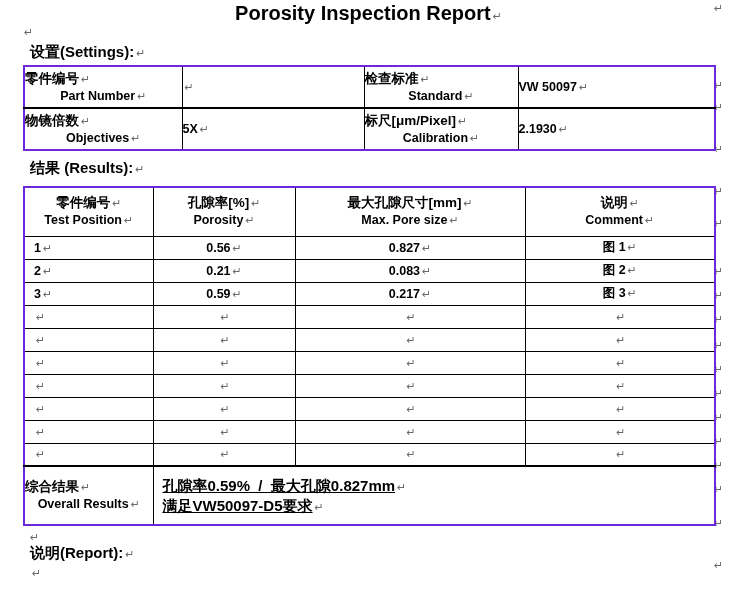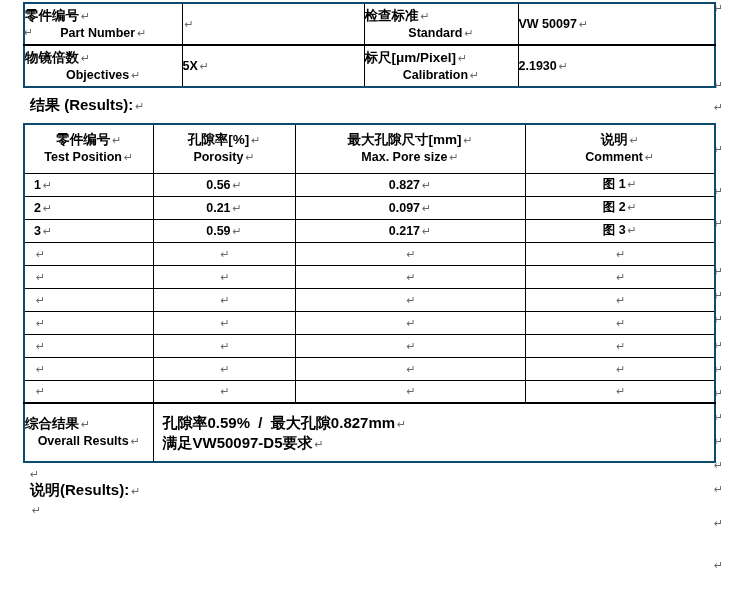--- a/index.html
+++ b/index.html
@@ -49,40 +49,40 @@
   .heading { font-size: 15px; font-weight: bold; padding-left: 7px; line-height: 22px; }
   .heading-settings { margin-top: 14px; }
   .heading-results { margin-top: 6px; }
   .heading-comment { line-height: 20px; }
 
   
   table.t {
     border-collapse: collapse;
     table-layout: fixed;
     width: 691px;
-    border: 2px solid #0c4a6e;
+    border: 2px solid #6d28d9;
   }
   .t td { border: 1px solid #000; vertical-align: middle; padding: 0; overflow: hidden; }
 
   .settings { margin-top: 2px; }
   .settings td { height: 42px; }
   .settings tr.r1 td { border-bottom: 2px solid #000; }
 
   .lblcell { padding-left: 9px; }
   .zh { font-size: 13.5px; font-weight: bold; line-height: 18px; }
   .en { font-size: 12.5px; font-weight: bold; line-height: 17px; text-align: center; }
   .valcell { padding-left: 9px; font-size: 12.5px; font-weight: bold; }
 
   .results { margin-top: 7px; }
   .results .hdr td { height: 49px; text-align: center; }
   .results .dr td { height: 23px; font-size: 12.5px; font-weight: bold; }
   .results .dr td.c { text-align: center; }
   .results .dr td.l { text-align: left; padding-left: 9px; }
   .results tr.overall td { border-top: 2px solid #000; height: 59px; }
-  .overall-line { padding-left: 9px; font-size: 15px; font-weight: bold; line-height: 20px; white-space: pre-wrap; }
+  .overall-line { padding-left: 9px; font-size: 15px; font-weight: bold; line-height: 20px; white-space: pre-wrap; text-decoration: underline; }
 
   .pm-row { line-height: 11px; padding-left: 5px; margin-top: 4px; }
   .pm-row-bottom { line-height: 11px; padding-left: 7px; margin-top: 3px; }
 </style>
 </head>
 <body>
 
 <div class="page">
 
   <span class="pm pm-abs" style="left:714px;top:3px">↵</span>
@@ -100,21 +100,23 @@
   <span class="pm pm-abs" style="left:714px;top:388px">↵</span>
   <span class="pm pm-abs" style="left:714px;top:412px">↵</span>
   <span class="pm pm-abs" style="left:714px;top:436px">↵</span>
   <span class="pm pm-abs" style="left:714px;top:460px">↵</span>
   <span class="pm pm-abs" style="left:714px;top:484px">↵</span>
   <span class="pm pm-abs" style="left:714px;top:518px">↵</span>
   <span class="pm pm-abs" style="left:714px;top:560px">↵</span>
 
   <div class="content">
 
-
+    <div class="title-en"><span>Porosity Inspection Report</span><span class="pm">↵</span></div>
+
+    <div class="heading heading-settings"><span>设置(Settings):</span><span class="pm">↵</span></div>
 
     <table class="t settings">
       <colgroup>
           <col style="width:158px">
           <col style="width:182px">
           <col style="width:154px">
           <col style="width:197px">
         </colgroup>
       <tbody>
           <tr class="r1">
@@ -175,21 +177,21 @@
 
       <tr class="dr">
         <td class="l"><span>1</span><span class="pm">↵</span></td>
         <td class="c"><span>0.56</span><span class="pm">↵</span></td>
         <td class="c"><span>0.827</span><span class="pm">↵</span></td>
         <td class="c"><span>图 1</span><span class="pm">↵</span></td>
       </tr>
       <tr class="dr">
         <td class="l"><span>2</span><span class="pm">↵</span></td>
         <td class="c"><span>0.21</span><span class="pm">↵</span></td>
-        <td class="c"><span>0.097</span><span class="pm">↵</span></td>
+        <td class="c"><span>0.083</span><span class="pm">↵</span></td>
         <td class="c"><span>图 2</span><span class="pm">↵</span></td>
       </tr>
       <tr class="dr">
         <td class="l"><span>3</span><span class="pm">↵</span></td>
         <td class="c"><span>0.59</span><span class="pm">↵</span></td>
         <td class="c"><span>0.217</span><span class="pm">↵</span></td>
         <td class="c"><span>图 3</span><span class="pm">↵</span></td>
       </tr>
 
       <tr class="dr">
@@ -243,18 +245,18 @@
         <td colspan="3">
           <div class="overall-line"><span>孔隙率0.59%  /  最大孔隙0.827mm</span><span class="pm">↵</span></div>
           <div class="overall-line"><span>满足VW50097-D5要求</span><span class="pm">↵</span></div>
         </td>
       </tr>
     </tbody>
       </table>
 
     <div class="pm-row"><span class="pm">↵</span></div>
 
-    <div class="heading heading-comment"><span>说明(Results):</span><span class="pm">↵</span></div>
+    <div class="heading heading-comment"><span>说明(Report):</span><span class="pm">↵</span></div>
 
     <div class="pm-row-bottom"><span class="pm">↵</span></div>
 
   </div>
 </div>
 
 </body></html>

